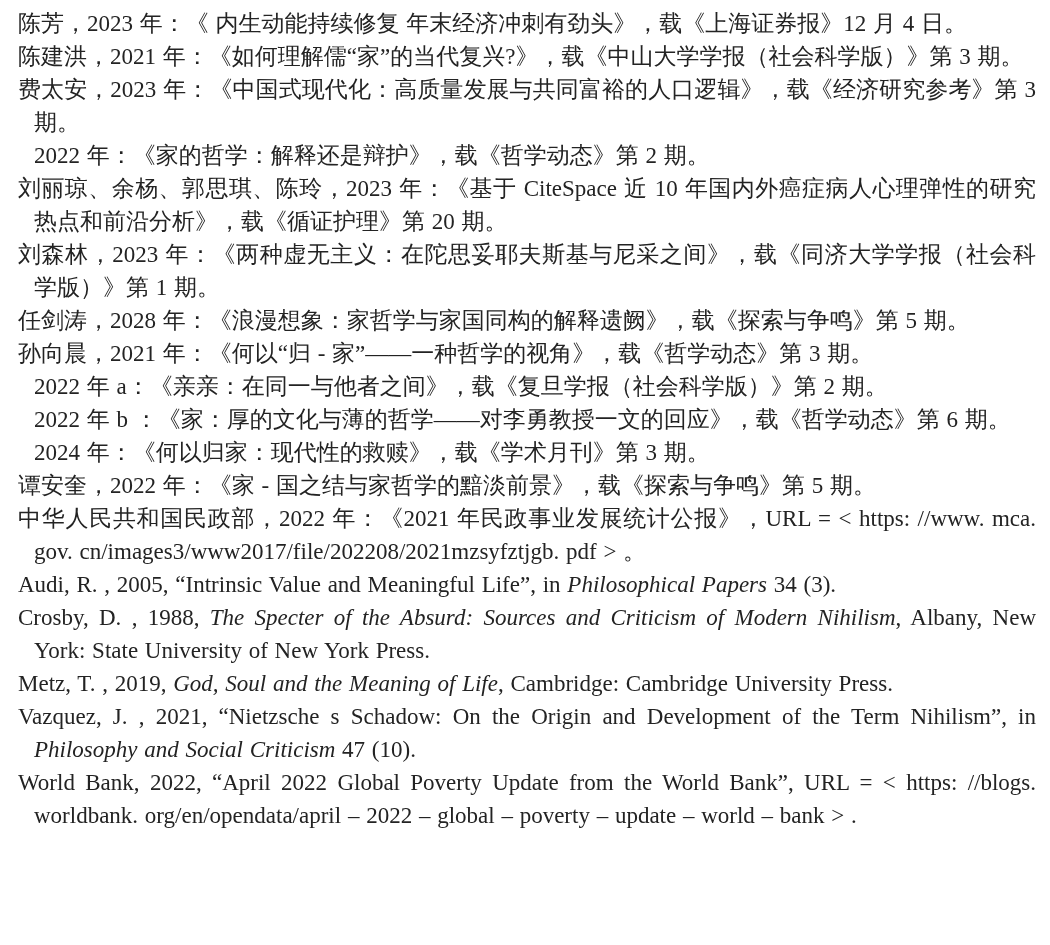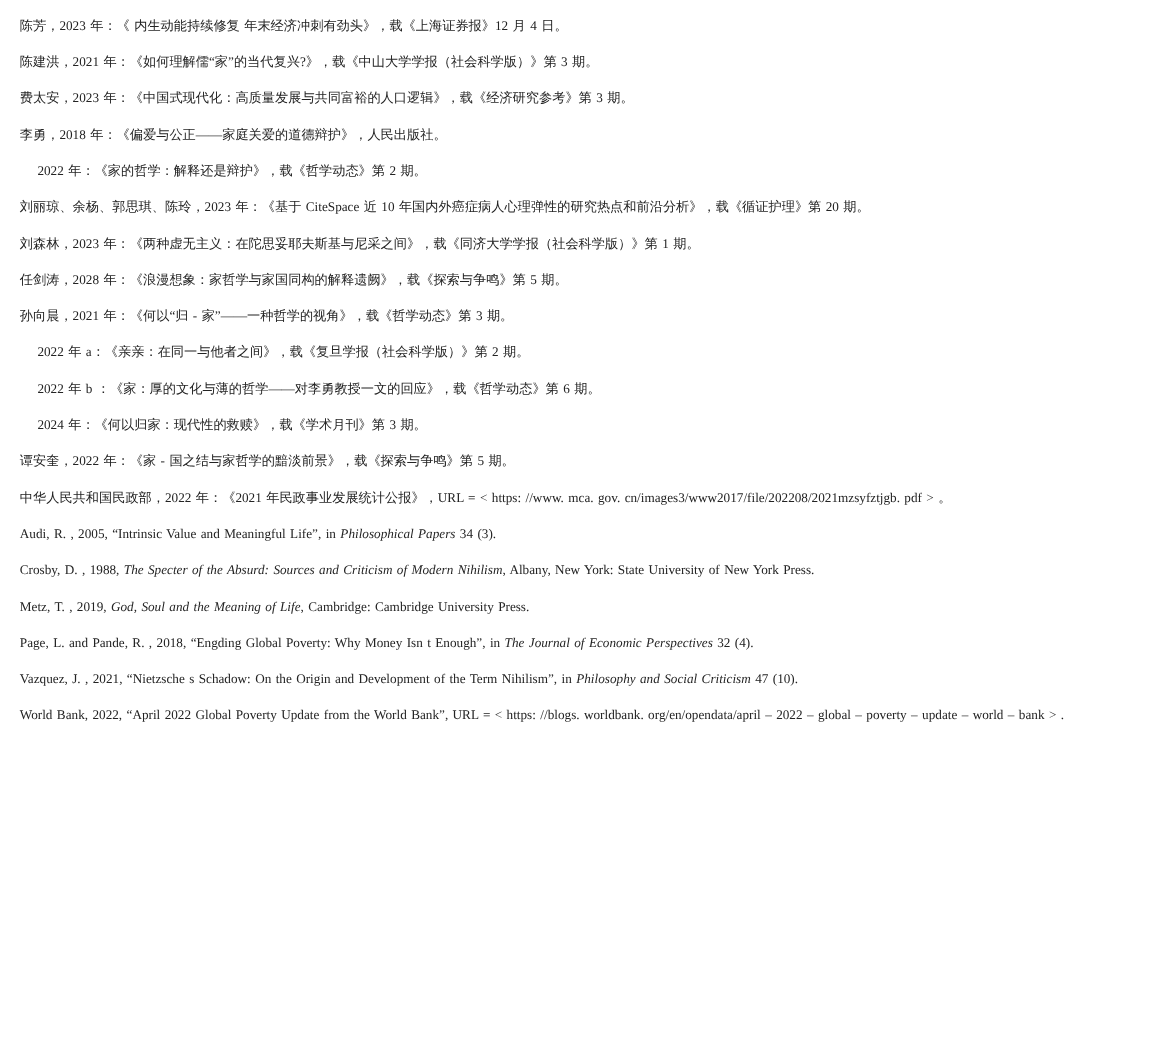--- a/index.html
+++ b/index.html
@@ -13,52 +13,50 @@
   .page {
     box-sizing: border-box;
     width: 1050px;
     min-height: 945px;
     padding: 7px 14px 12px 18px;
     background: #ffffff;
   }
   .ref-list { width: 100%; }
   .entry {
     margin: 0;
-    font-size: 12px;
+    font-size: 23px;
     line-height: 33px;
     text-align: justify;
     padding-left: 16px;
     text-indent: -16px;   
     word-spacing: 1px;
   }
   .entry.sub {
     text-indent: 0;       
   }
   .seg { font-style: normal; }
   .seg.it { font-style: italic; }
 </style>
 </head>
 <body>
 
 <main class="page">
   <section class="ref-list" id="ref-list">
       <p class="entry"><span class="seg">陈芳，2023 年：《 内生动能持续修复 年末经济冲刺有劲头》，载《上海证券报》12 月 4 日。</span></p>
       <p class="entry"><span class="seg">陈建洪，2021 年：《如何理解儒“家”的当代复兴?》，载《中山大学学报（社会科学版）》第 3 期。</span></p>
       <p class="entry"><span class="seg">费太安，2023 年：《中国式现代化：高质量发展与共同富裕的人口逻辑》，载《经济研究参考》第 3 期。</span></p>
-      <p class="entry"><span class="seg">李勇，2018 年：《偏爱与公正——家庭关爱的道德辩护》，人民出版社。</span></p>
       <p class="entry sub"><span class="seg">2022 年：《家的哲学：解释还是辩护》，载《哲学动态》第 2 期。</span></p>
       <p class="entry"><span class="seg">刘丽琼、余杨、郭思琪、陈玲，2023 年：《基于 CiteSpace 近 10 年国内外癌症病人心理弹性的研究热点和前沿分析》，载《循证护理》第 20 期。</span></p>
       <p class="entry"><span class="seg">刘森林，2023 年：《两种虚无主义：在陀思妥耶夫斯基与尼采之间》，载《同济大学学报（社会科学版）》第 1 期。</span></p>
       <p class="entry"><span class="seg">任剑涛，2028 年：《浪漫想象：家哲学与家国同构的解释遗阙》，载《探索与争鸣》第 5 期。</span></p>
       <p class="entry"><span class="seg">孙向晨，2021 年：《何以“归 - 家”——一种哲学的视角》，载《哲学动态》第 3 期。</span></p>
       <p class="entry sub"><span class="seg">2022 年 a：《亲亲：在同一与他者之间》，载《复旦学报（社会科学版）》第 2 期。</span></p>
       <p class="entry sub"><span class="seg">2022 年 b ：《家：厚的文化与薄的哲学——对李勇教授一文的回应》，载《哲学动态》第 6 期。</span></p>
       <p class="entry sub"><span class="seg">2024 年：《何以归家：现代性的救赎》，载《学术月刊》第 3 期。</span></p>
       <p class="entry"><span class="seg">谭安奎，2022 年：《家 - 国之结与家哲学的黯淡前景》，载《探索与争鸣》第 5 期。</span></p>
       <p class="entry"><span class="seg">中华人民共和国民政部，2022 年：《2021 年民政事业发展统计公报》，URL = &lt; https: //www. mca. gov. cn/images3/www2017/file/202208/2021mzsyfztjgb. pdf &gt; 。</span></p>
       <p class="entry"><span class="seg">Audi, R. , 2005, “Intrinsic Value and Meaningful Life”, in </span><span class="seg it">Philosophical Papers</span><span class="seg"> 34 (3).</span></p>
       <p class="entry"><span class="seg">Crosby, D. , 1988, </span><span class="seg it">The Specter of the Absurd: Sources and Criticism of Modern Nihilism</span><span class="seg">, Albany, New York: State University of New York Press.</span></p>
       <p class="entry"><span class="seg">Metz, T. , 2019, </span><span class="seg it">God, Soul and the Meaning of Life</span><span class="seg">, Cambridge: Cambridge University Press.</span></p>
-      <p class="entry"><span class="seg">Page, L. and Pande, R. , 2018, “Engding Global Poverty: Why Money Isn t Enough”, in </span><span class="seg it">The Journal of Economic Perspectives</span><span class="seg"> 32 (4).</span></p>
       <p class="entry"><span class="seg">Vazquez, J. , 2021, “Nietzsche s Schadow: On the Origin and Development of the Term Nihilism”, in </span><span class="seg it">Philosophy and Social Criticism</span><span class="seg"> 47 (10).</span></p>
       <p class="entry"><span class="seg">World Bank, 2022, “April 2022 Global Poverty Update from the World Bank”, URL = &lt; https: //blogs. worldbank. org/en/opendata/april – 2022 – global – poverty – update – world – bank &gt; .</span></p>
     </section>
 </main>
 
 </body></html>

